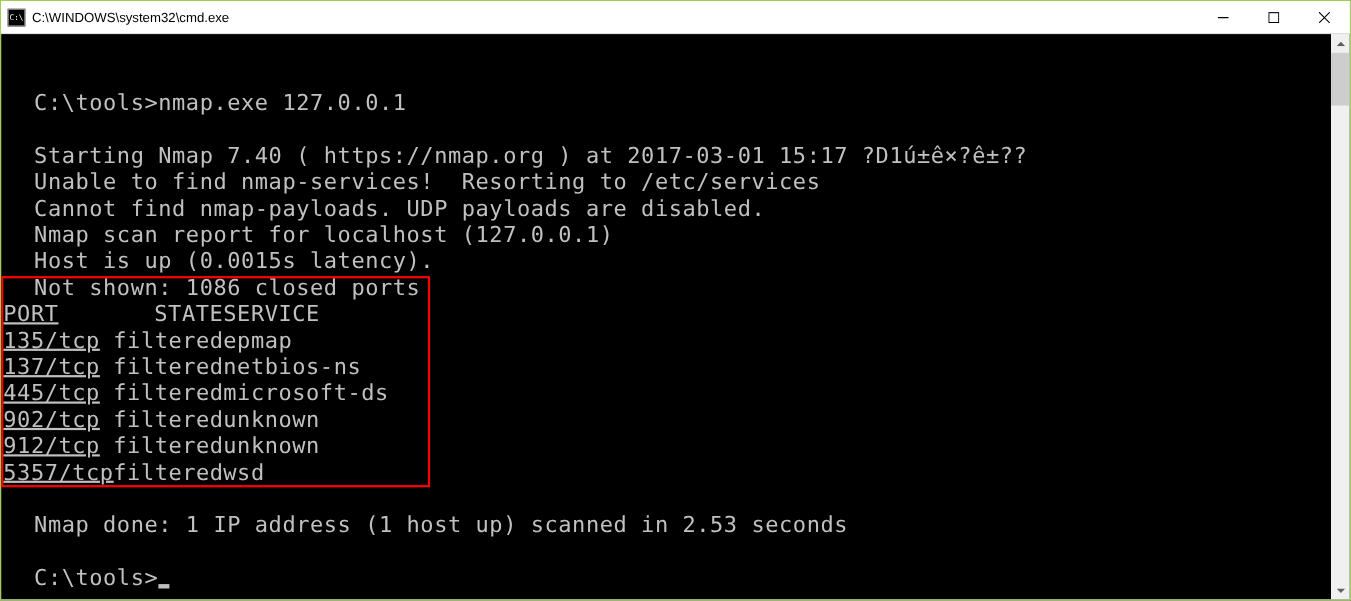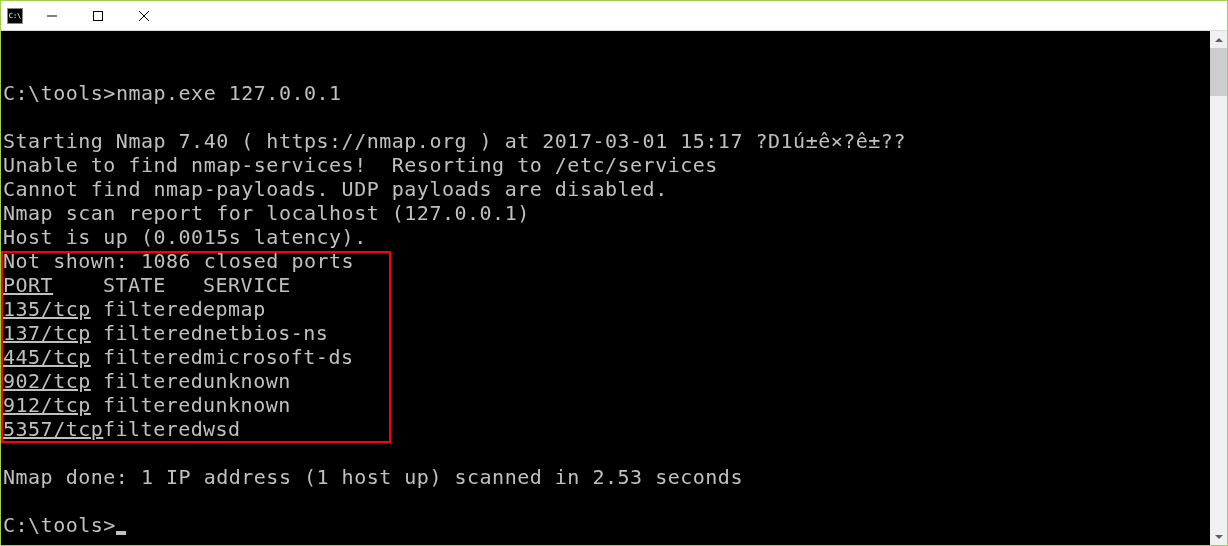--- a/index.html
+++ b/index.html
@@ -118,32 +118,33 @@
       height: 192px;
     }
     .cursor {
       display: inline-block;
       width: 10px;
       height: 4px;
       background: #c0c0c0;
       vertical-align: bottom;
       margin-bottom: 2px;
     }
-    .line { display: block; height: 24px; }
+    .line { display: block; height: 24px; margin-left: 28px; }
     .blank { display: block; height: 24px; }
     .row { display: block; height: 24px; }
     .col-port { display: inline-block; width: 100px; text-decoration: underline; }
-    .col-state { display: inline-block; width: 100px; }
+    .col-state { display: inline-block; width: 100px; text-align: right; }
     .col-service { display: inline-block; }
   </style>
 </head>
 <body>
 
 <div class="titlebar">
   <div class="app-icon">C:\</div>
+  <div class="title-text">C:\WINDOWS\system32\cmd.exe</div>
   <div class="win-controls">
     <div class="win-btn">
       <svg width="10" height="10" viewBox="0 0 10 10">
           <line x1="0" y1="5" x2="10" y2="5" stroke="#000" stroke-width="1"></line>
         </svg>
     </div>
     <div class="win-btn">
       <svg width="10" height="10" viewBox="0 0 10 10">
           <rect x="0.5" y="0.5" width="9" height="9" stroke="#000" stroke-width="1" fill="none"></rect>
         </svg>

